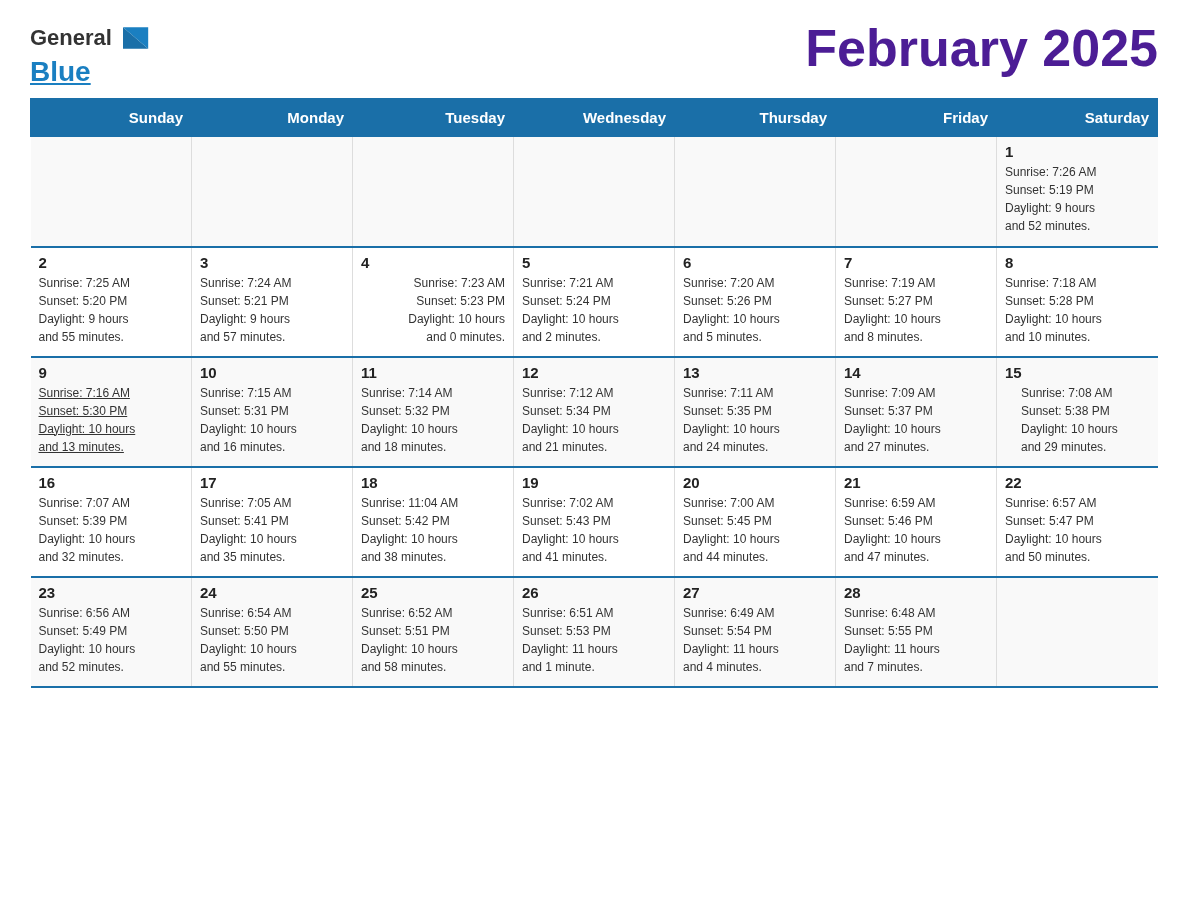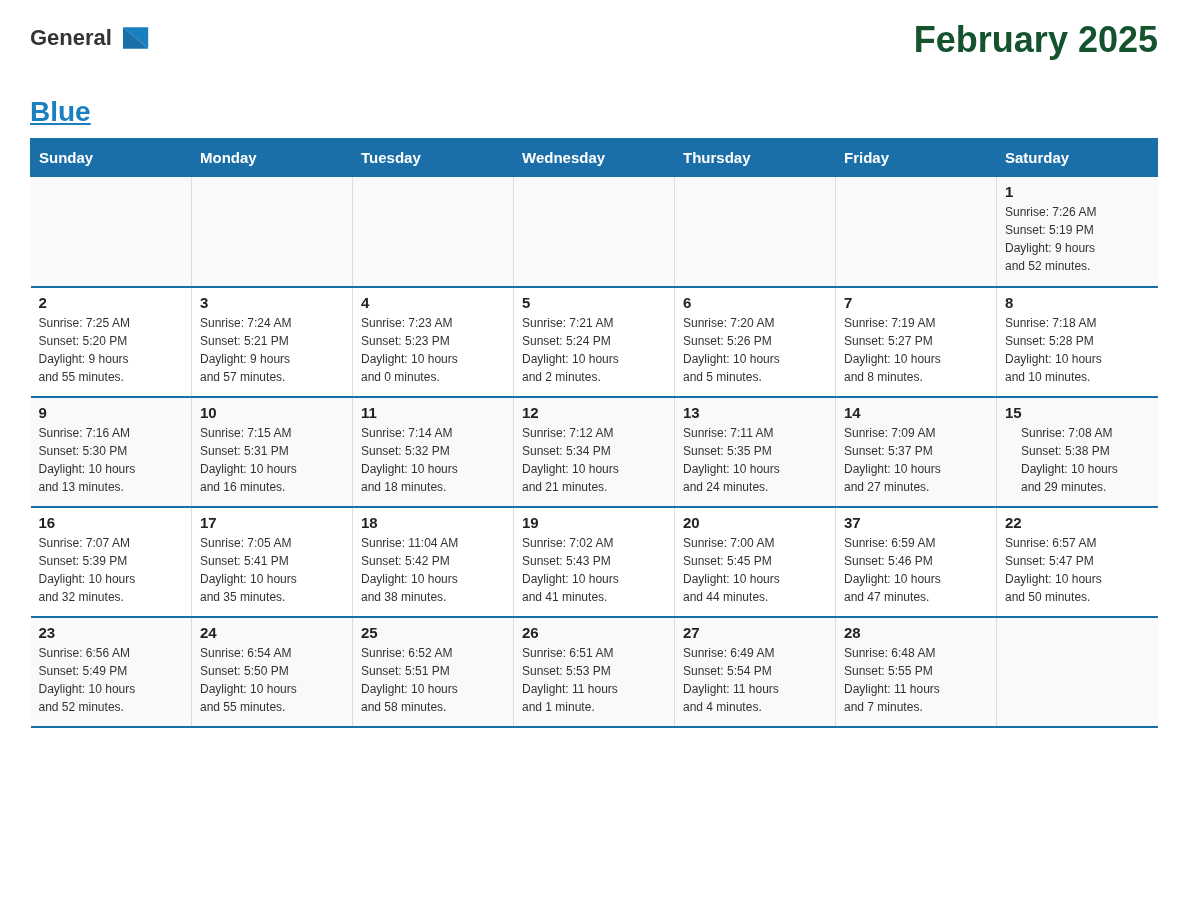--- a/index.html
+++ b/index.html
@@ -26,54 +26,53 @@
     }
     .logo-icon {
       width: 36px;
       height: 36px;
       margin-left: 2px;
     }
     .logo-wrapper {
       display: flex;
       flex-direction: column;
       align-items: flex-start;
-      gap: 40px;
     }
     .logo-top-row {
       display: flex;
       align-items: center;
     }
     .title-block {
       text-align: right;
     }
     .month-title {
-      font-size: 36px;
+      font-size: 52px;
       font-weight: bold;
-      color: #14532d;
+      color: #4c1d95;
       line-height: 1.1;
     }
     .location {
       font-size: 20px;
       color: #444;
       margin-top: 4px;
     }
     .calendar {
       width: 100%;
       border-collapse: collapse;
       margin-top: 10px;
     }
     .calendar thead tr {
       background-color: #1a6fa8;
     }
     .calendar thead th {
       color: #fff;
       font-size: 15px;
       font-weight: bold;
       padding: 10px 8px;
-      text-align: left;
+      text-align: right;
       border: 1px solid #1a6fa8;
       width: calc(100% / 7);
     }
     .calendar tbody tr {
       border-bottom: 2px solid #1a6fa8;
     }
     .calendar tbody td {
       vertical-align: top;
       padding: 6px 8px;
       border: none;
@@ -173,21 +172,21 @@
         </td>
         <td>
           <span class="day-number">3</span>
           <div class="day-info" style="white-space: pre-line;">Sunrise: 7:24 AM
 Sunset: 5:21 PM
 Daylight: 9 hours
 and 57 minutes.</div>
         </td>
         <td>
           <span class="day-number">4</span>
-          <div class="day-info" style="white-space: pre-line;">Sunrise: 7:23 AM
+          <div class="day-info" style="white-space: pre-line; text-align: right;">Sunrise: 7:23 AM
 Sunset: 5:23 PM
 Daylight: 10 hours
 and 0 minutes.</div>
         </td>
         <td>
           <span class="day-number">5</span>
           <div class="day-info" style="white-space: pre-line;">Sunrise: 7:21 AM
 Sunset: 5:24 PM
 Daylight: 10 hours
 and 2 minutes.</div>
@@ -210,21 +209,21 @@
           <span class="day-number">8</span>
           <div class="day-info" style="white-space: pre-line;">Sunrise: 7:18 AM
 Sunset: 5:28 PM
 Daylight: 10 hours
 and 10 minutes.</div>
         </td>
       </tr>
       <tr>
         <td>
           <span class="day-number">9</span>
-          <div class="day-info" style="white-space: pre-line;">Sunrise: 7:16 AM
+          <div class="day-info" style="white-space: pre-line; text-decoration: underline;">Sunrise: 7:16 AM
 Sunset: 5:30 PM
 Daylight: 10 hours
 and 13 minutes.</div>
         </td>
         <td>
           <span class="day-number">10</span>
           <div class="day-info" style="white-space: pre-line;">Sunrise: 7:15 AM
 Sunset: 5:31 PM
 Daylight: 10 hours
 and 16 minutes.</div>
@@ -295,21 +294,21 @@
 and 41 minutes.</div>
         </td>
         <td>
           <span class="day-number">20</span>
           <div class="day-info" style="white-space: pre-line;">Sunrise: 7:00 AM
 Sunset: 5:45 PM
 Daylight: 10 hours
 and 44 minutes.</div>
         </td>
         <td>
-          <span class="day-number">37</span>
+          <span class="day-number">21</span>
           <div class="day-info" style="white-space: pre-line;">Sunrise: 6:59 AM
 Sunset: 5:46 PM
 Daylight: 10 hours
 and 47 minutes.</div>
         </td>
         <td>
           <span class="day-number">22</span>
           <div class="day-info" style="white-space: pre-line;">Sunrise: 6:57 AM
 Sunset: 5:47 PM
 Daylight: 10 hours

